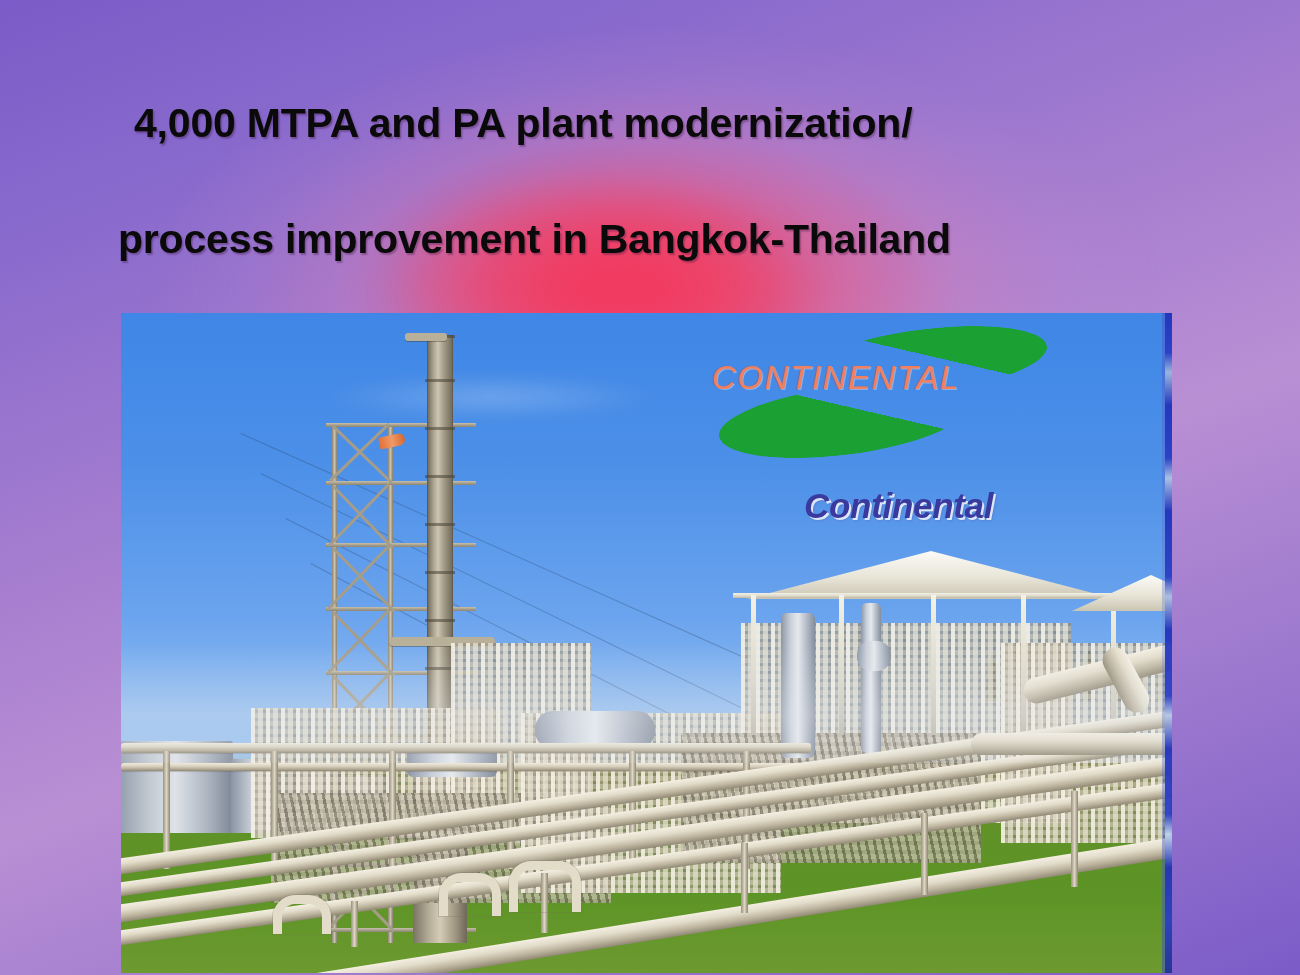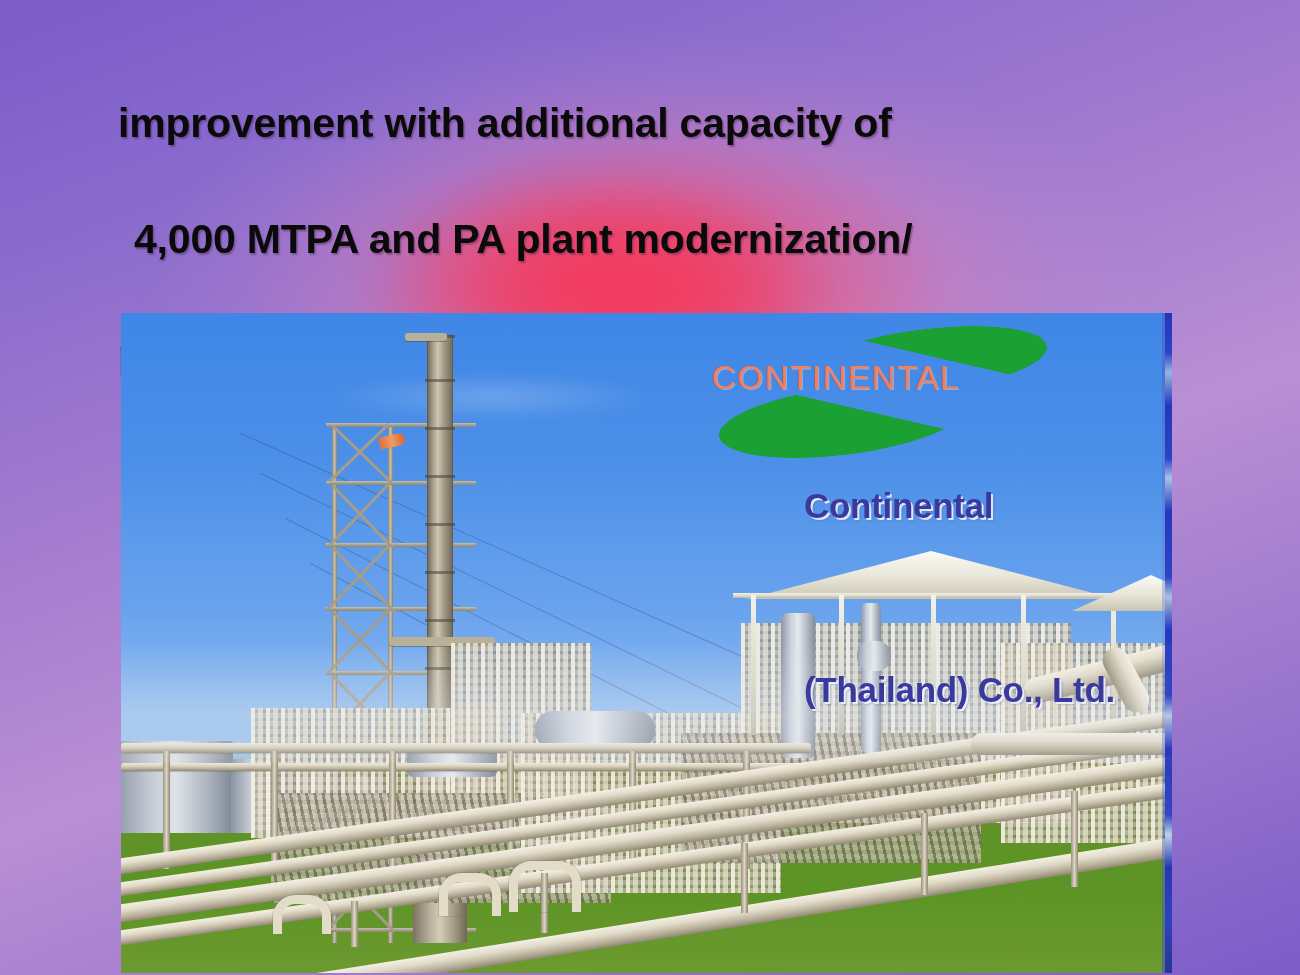--- a/index.html
+++ b/index.html
@@ -72,20 +72,21 @@
 
   
   .photo {
     position: absolute;
     left: 121px;
     top: 313px;
     width: 1051px;
     height: 660px;
     overflow: hidden;
     background: #6ea4e8;
+    font-style: italic;
   }
   .sky {
     position: absolute;
     inset: 0;
     background: linear-gradient(180deg,
        #3f86e6 0%,
        #4b8fe8 22%,
        #6ba4ee 46%,
        #95bff0 64%,
        #b9d2ee 76%,
@@ -329,21 +330,20 @@
 </head>
 <body>
 
 <div id="slide">
 
   <div class="bg-base"></div>
   <div class="bg-glow"></div>
   <div class="bg-glow2"></div>
 
   <div class="title">
-    <span class="l2">improvement with additional capacity of</span>
     <span class="l3"> 4,000 MTPA and PA plant modernization/</span>
     <span class="l4">process improvement in Bangkok-Thailand</span>
   </div>
 
   <div class="photo">
 
     <div class="sky"></div>
     <div class="cloud"></div>
 
     <div class="wire" style="left:120px; top:120px; width:700px; transform:rotate(24deg);"></div>
@@ -473,21 +473,20 @@
 
     <div class="haze"></div>
 
     <div class="logo">
       <div class="swoosh-top-b"></div>
       <div class="swoosh-bot"></div>
       <div class="logo-word">CONTINENTAL</div>
       <div class="logo-name">
         <span>Continental</span><br>
         <br>
-        <span>(Thailand) Co., Ltd.</span>
       </div>
     </div>
 
     <div class="artifact2"></div>
     <div class="artifact"></div>
 
   </div>
 </div>
 
 </body></html>

